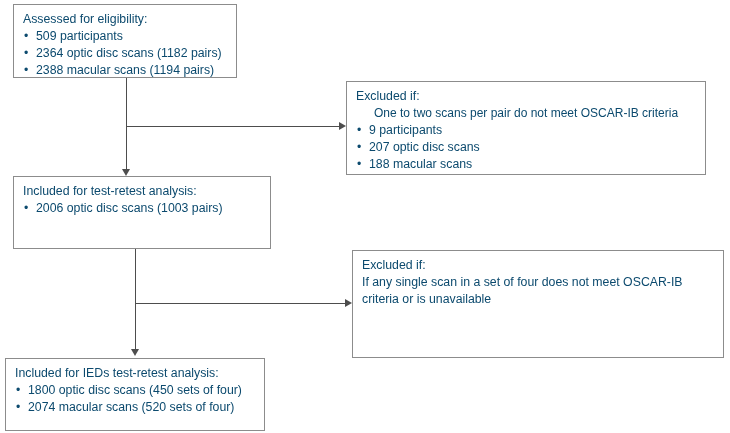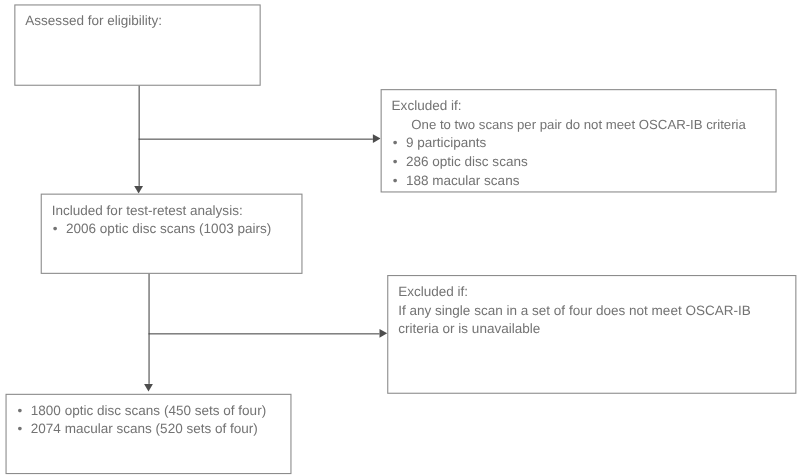--- a/index.html
+++ b/index.html
@@ -7,21 +7,21 @@
     margin: 0;
     padding: 0;
     background: #ffffff;
   }
   #canvas {
     position: relative;
     width: 730px;
     height: 433px;
     background: #ffffff;
     font-family: "Liberation Sans", sans-serif;
-    color: #737373;
+    color: #0c4a6e;
     overflow: hidden;
   }
   .node {
     position: absolute;
     box-sizing: border-box;
     border: 1px solid #8c8c8c;
     background: #ffffff;
     padding: 6px 9px 6px 9px;
   }
   .node-title {
@@ -86,54 +86,60 @@
     border-left: 7px solid #4d4d4d;
   }
 </style>
 </head>
 <body>
 
 <div id="canvas">
 
   <div class="node" style="left:13px; top:4px; width:224px; height:74px;">
     <div class="node-title">Assessed for eligibility:</div>
+    <ul class="bullets">
+      <li>509 participants</li>
+      <li>2364 optic disc scans (1182 pairs)</li>
+      <li>2388 macular scans (1194 pairs)</li>
+    </ul>
   </div>
 
   <div class="vline" style="left:126px; top:78px; height:91px;"></div>
   <div class="arrow-down" style="left:122px; top:169px;"></div>
   <div class="hline" style="left:126px; top:126px; width:213px;"></div>
   <div class="arrow-right" style="left:339px; top:122px;"></div>
 
   <div class="node" style="left:346px; top:81px; width:360px; height:94px;">
     <div class="node-title">Excluded if:</div>
     <div class="node-sub">One to two scans per pair do not meet OSCAR-IB criteria</div>
     <ul class="bullets">
       <li>9 participants</li>
-      <li>286 optic disc scans</li>
+      <li>207 optic disc scans</li>
       <li>188 macular scans</li>
     </ul>
   </div>
 
-  <div class="node" style="left:13px; top:176px; width:238px; height:73px;margin-left:24px;">
+  <div class="node" style="left:13px; top:176px; width:258px; height:73px;">
     <div class="node-title">Included for test-retest analysis:</div>
     <ul class="bullets">
       <li>2006 optic disc scans (1003 pairs)</li>
     </ul>
   </div>
 
   <div class="vline" style="left:135px; top:249px; height:100px;"></div>
   <div class="arrow-down" style="left:131px; top:349px;"></div>
   <div class="hline" style="left:135px; top:303px; width:210px;"></div>
   <div class="arrow-right" style="left:345px; top:299px;"></div>
 
   <div class="node" style="left:352px; top:250px; width:372px; height:108px;">
     <div class="node-title">Excluded if:</div>
     <div class="wrapline" style="width:340px;">If any single scan in a set of four does not meet OSCAR-IB criteria or is unavailable</div>
   </div>
 
   <div class="node" style="left:5px; top:358px; width:260px; height:73px;">
+    <div class="node-title">Included for IEDs test-retest analysis:</div>
     <ul class="bullets">
       <li>1800 optic disc scans (450 sets of four)</li>
       <li>2074 macular scans (520 sets of four)</li>
     </ul>
   </div>
 
 </div>
 
 </body></html>

